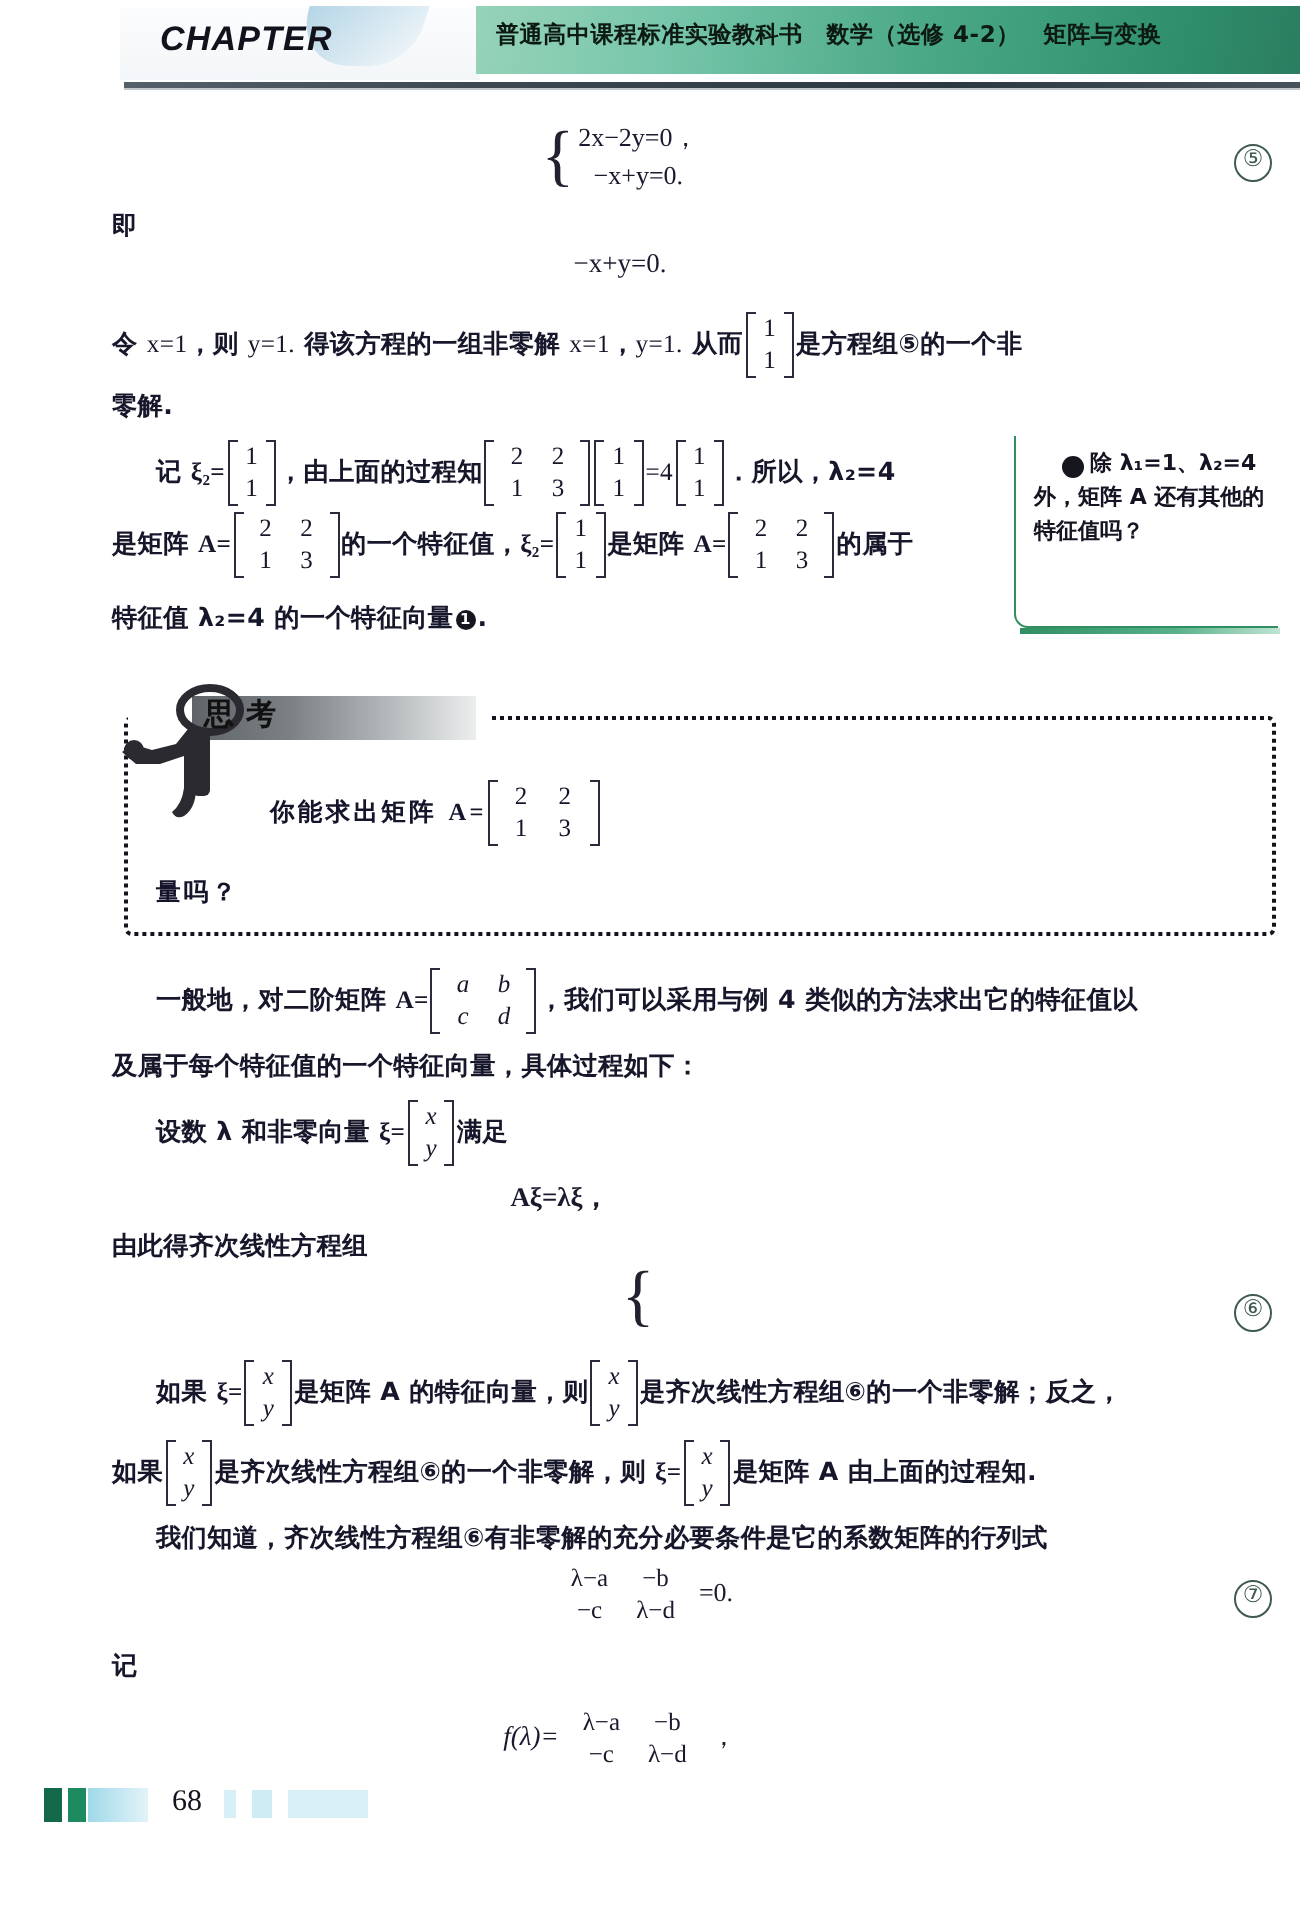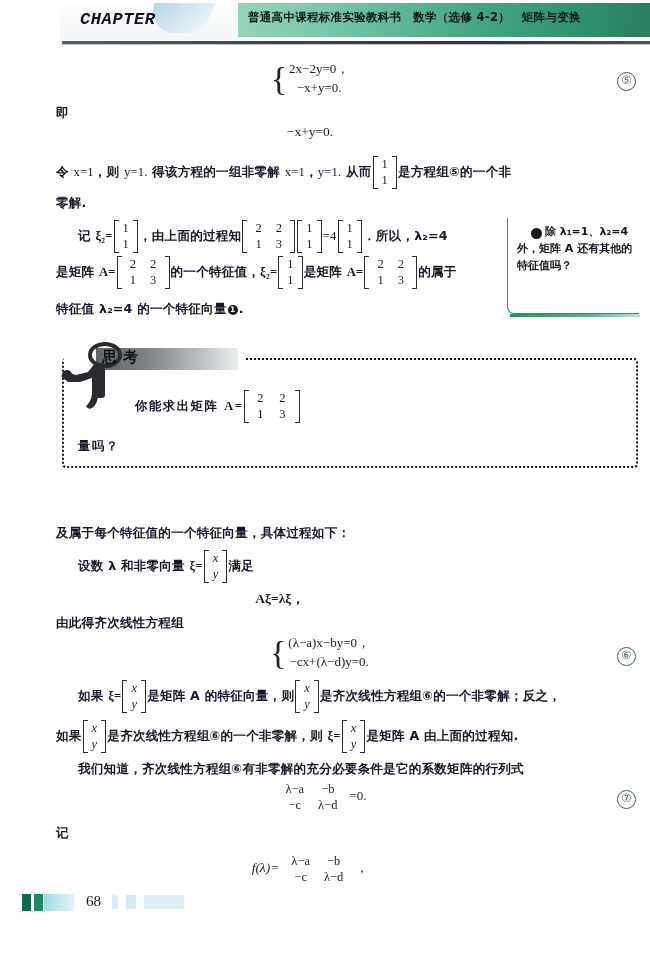--- a/index.html
+++ b/index.html
@@ -32,21 +32,21 @@
     position: absolute;
     left: 150px; top: 3px;
     width: 60px; height: 30px;
     background: linear-gradient(135deg, rgba(168,206,226,.85), rgba(226,240,246,.2));
     border-radius: 0 0 40px 60px;
     transform: skewX(-18deg);
   }
   .hdr-chapter {
     position: absolute;
     left: 80px; top: 10px;
-    font-family: Liberation Mono, monospace;
+    font-family: Liberation Sans, sans-serif;
     font-style: italic;
     font-weight: bold;
     font-size: 17px;
     letter-spacing: .6px;
     color: #12121c;
   }
   .hdr-green {
     position: absolute;
     left: 238px; top: 3px;
     width: 412px; height: 34px;
@@ -475,20 +475,36 @@
           <span class="col">
             <span>2</span>
             <span>3</span>
           </span>
         </span>
         <span class="br brr"></span>
       </span>
   </div>
   <div class="think-text2">量吗？</div>
 
+  <div class="para cn" style="left:78px; top:432px; width:560px;">
+    <span>一般地，对二阶矩阵 </span><span class="mb">A=</span><span class="vec wide">
+        <span class="br brl"></span>
+        <span class="cols">
+          <span class="col">
+            <span>a</span>
+            <span>c</span>
+          </span>
+          <span class="col">
+            <span>b</span>
+            <span>d</span>
+          </span>
+        </span>
+        <span class="br brr"></span>
+      </span><span>，我们可以采用与例 4 类似的方法求出它的特征值以</span>
+  </div>
 
   <div class="para cn" style="left:56px; top:472px;">及属于每个特征值的一个特征向量，具体过程如下：</div>
 
   <div class="para cn" style="left:78px; top:498px;">
     <span>设数 λ 和非零向量 </span><span class="mb">ξ=</span><span class="vec">
         <span class="br brl"></span>
         <span class="cols">
           <span class="col">
             <span>x</span>
             <span>y</span>
@@ -500,24 +516,20 @@
 
   <div class="dcen" style="left:150px; top:538px; width:260px;">
     <span class="mb" style="font-size:13.5px;">Aξ=λξ，</span>
   </div>
 
   <div class="para cn" style="left:56px; top:562px;">由此得齐次线性方程组</div>
 
   <div class="dcen" style="left:175px; top:582px; width:290px;">
     <span class="system">
       <span class="brace">{</span>
-      <span class="rows">
-        <span>(λ−a)x−by=0，</span>
-        <span>−cx+(λ−d)y=0.</span>
-      </span>
     </span>
   </div>
   <div class="eqnum" style="left:617px; top:595px;">⑥</div>
 
   <div class="para cn" style="left:78px; top:628px; width:560px;">
     <span>如果 </span><span class="mb">ξ=</span><span class="vec">
         <span class="br brl"></span>
         <span class="cols">
           <span class="col">
             <span>x</span>

